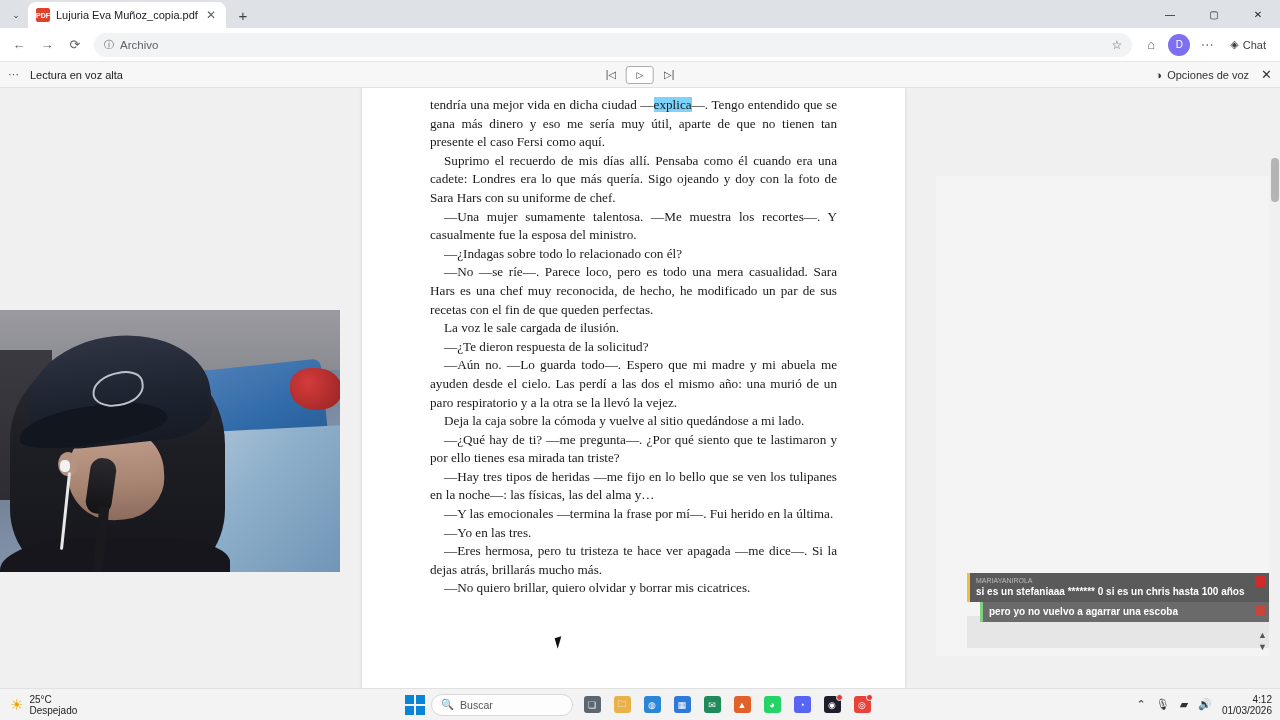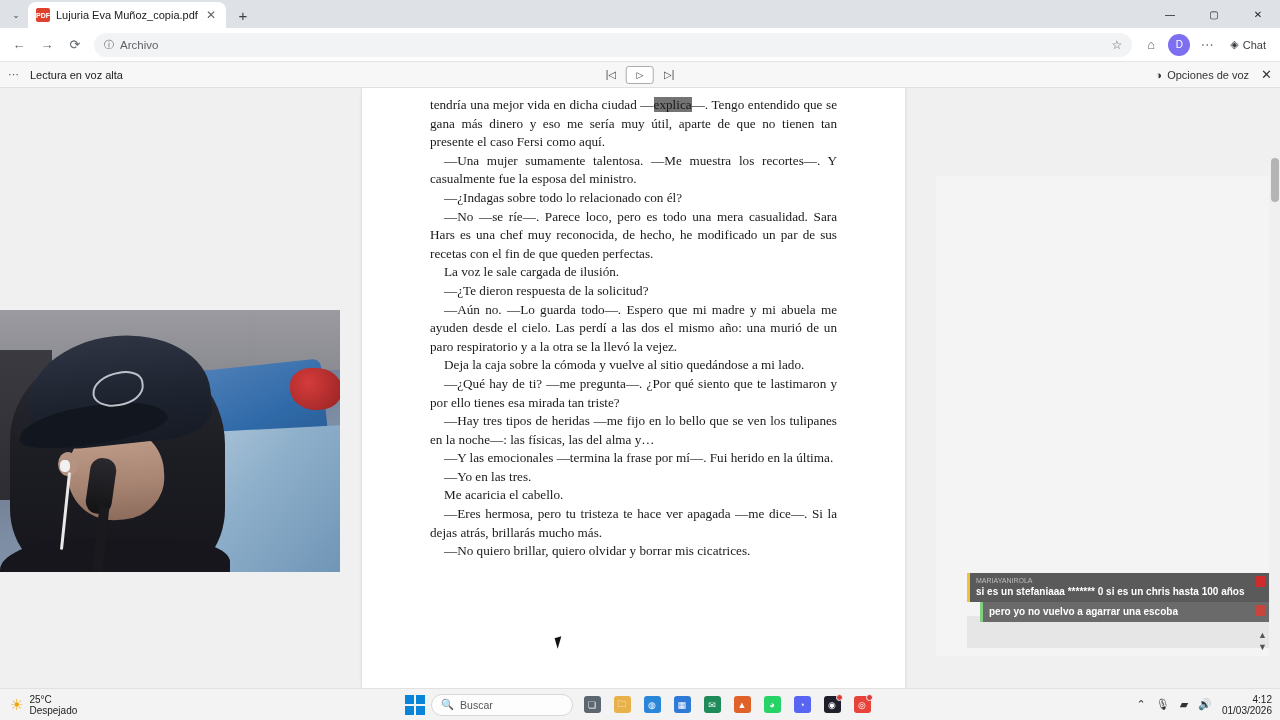--- a/index.html
+++ b/index.html
@@ -123,21 +123,21 @@
   .page-text {
     padding: 8px 68px 0 68px;
     font-family: "Liberation Serif", serif;
     font-size: 13.2px;
     line-height: 18.6px;
     color: #1a1a1a;
     text-align: justify;
   }
   .page-text p { margin: 0; text-indent: 14px; }
   .page-text p.noindent { text-indent: 0; }
-  .hl { background: #737373; }
+  .hl { background: #7dd3fc; }
 
   .scrollbar {
     position: absolute; right: 0; top: 0; width: 11px; bottom: 0;
     background: #f0f0f0;
   }
   .scrollthumb {
     position: absolute; right: 1px; top: 70px; width: 8px; height: 44px;
     background: #b4b4b4; border-radius: 4px;
   }
 
@@ -367,32 +367,32 @@
         <span>Opciones de voz</span>
       </span>
       <span class="rb-close">✕</span>
     </div>
   </div>
 
   <div class="viewer">
     <div class="page">
       <div class="page-text" id="doc-body">
           <p class="noindent">tendría una mejor vida en dicha ciudad —<span class="hl">explica</span>—. Tengo entendido que se gana más dinero y eso me sería muy útil, aparte de que no tienen tan presente el caso Fersi como aquí.</p>
+          <p>Suprimo el recuerdo de mis días allí. Pensaba como él cuando era una cadete: Londres era lo que más quería. Sigo ojeando y doy con la foto de Sara Hars con su uniforme de chef.</p>
           <p>—Una mujer sumamente talentosa. —Me muestra los recortes—. Y casualmente fue la esposa del ministro.</p>
           <p>—¿Indagas sobre todo lo relacionado con él?</p>
           <p>—No —se ríe—. Parece loco, pero es todo una mera casualidad. Sara Hars es una chef muy reconocida, de hecho, he modificado un par de sus recetas con el fin de que queden perfectas.</p>
           <p>La voz le sale cargada de ilusión.</p>
           <p>—¿Te dieron respuesta de la solicitud?</p>
           <p>—Aún no. —Lo guarda todo—. Espero que mi madre y mi abuela me ayuden desde el cielo. Las perdí a las dos el mismo año: una murió de un paro respiratorio y a la otra se la llevó la vejez.</p>
           <p>Deja la caja sobre la cómoda y vuelve al sitio quedándose a mi lado.</p>
           <p>—¿Qué hay de ti? —me pregunta—. ¿Por qué siento que te lastimaron y por ello tienes esa mirada tan triste?</p>
           <p>—Hay tres tipos de heridas —me fijo en lo bello que se ven los tulipanes en la noche—: las físicas, las del alma y…</p>
           <p>—Y las emocionales —termina la frase por mí—. Fui herido en la última.</p>
           <p>—Yo en las tres.</p>
-          <p>Me acaricia el cabello.</p>
           <p>—Eres hermosa, pero tu tristeza te hace ver apagada —me dice—. Si la dejas atrás, brillarás mucho más.</p>
           <p>—No quiero brillar, quiero olvidar y borrar mis cicatrices.</p>
         </div>
     </div>
 
     <div class="webcam">
       <div class="wc-bed"></div>
       <div class="wc-wall"></div>
       <div class="wc-sidebar"></div>
       <div class="wc-blanket2"></div>

